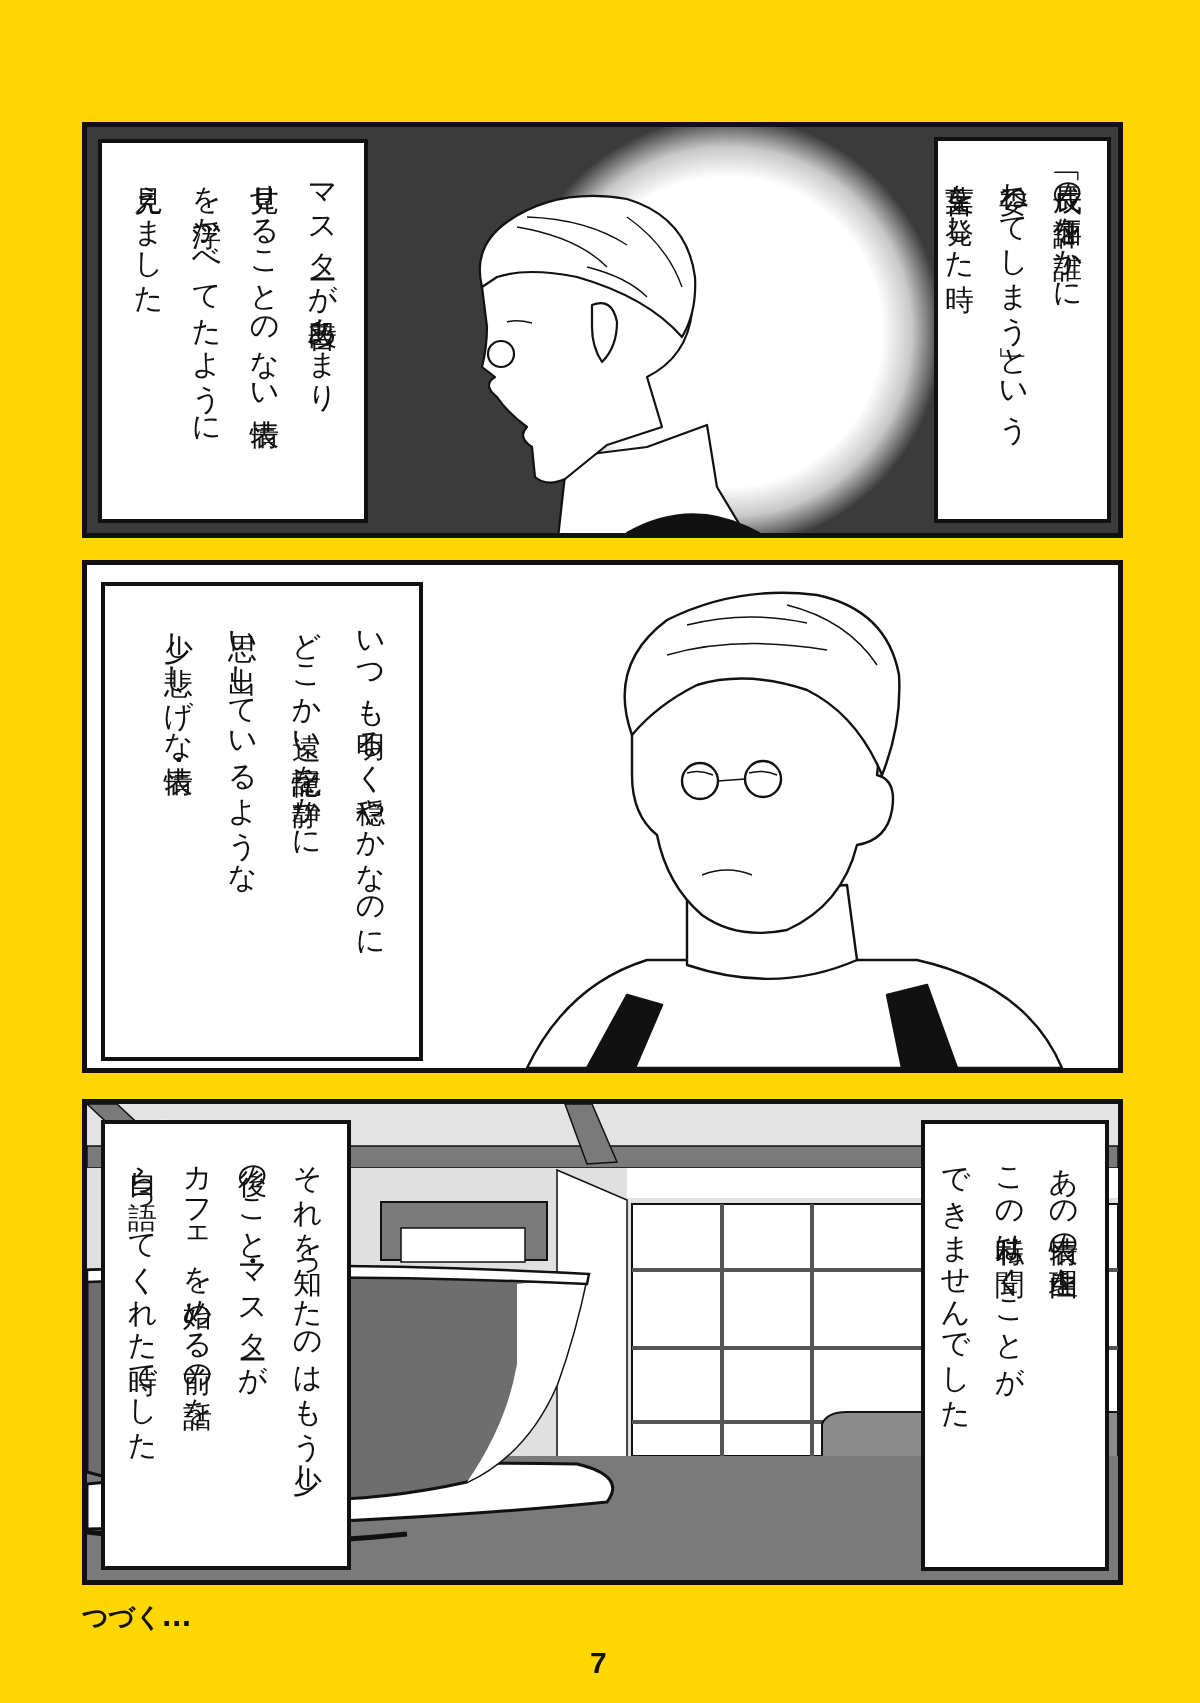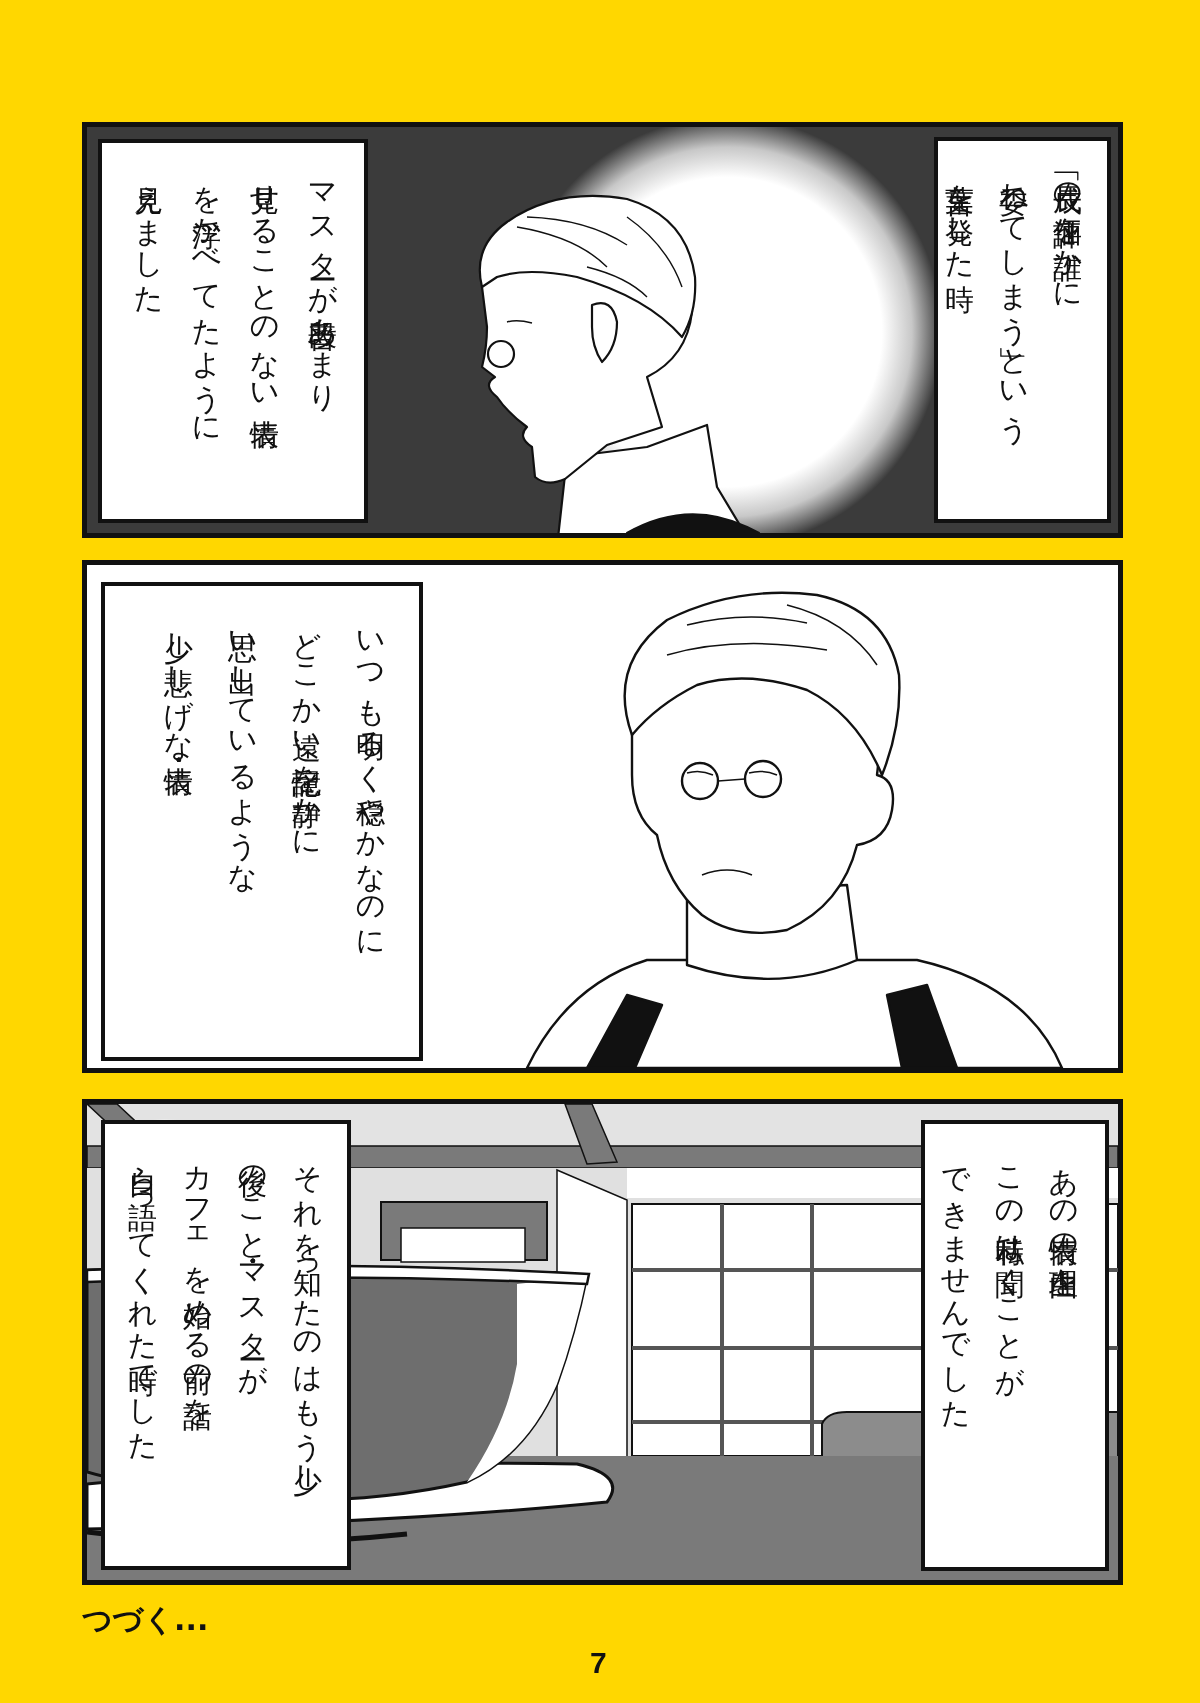--- a/index.html
+++ b/index.html
@@ -29,21 +29,21 @@
     color: #111;
     white-space: nowrap;
   }
   .vline { display: block; }
   #p1 { left: 82px; top: 122px; width: 1041px; height: 416px;
         background: radial-gradient(ellipse 215px 215px at 640px 205px, #ffffff 0%, #ffffff 72%, #c8c8c8 86%, #3b3b3b 100%), #3b3b3b; }
   #p2 { left: 82px; top: 560px; width: 1041px; height: 513px; background: #ffffff; }
   #p3 { left: 82px; top: 1099px; width: 1041px; height: 486px; background: #e3e3e3; }
   .footer-cont {
     position: absolute; left: 82px; top: 1600px;
-    font-size: 30px; font-weight: bold; color: #111;
+    font-size: 26px; font-weight: bold; color: #111;
     font-family: "DejaVu Sans", sans-serif;
   }
   .page-num {
     position: absolute; left: 590px; top: 1646px;
     font-size: 30px; font-weight: bold; color: #111;
     font-family: "Liberation Sans", sans-serif;
   }
   svg { position: absolute; left: 0; top: 0; }
 </style>
 </head>

